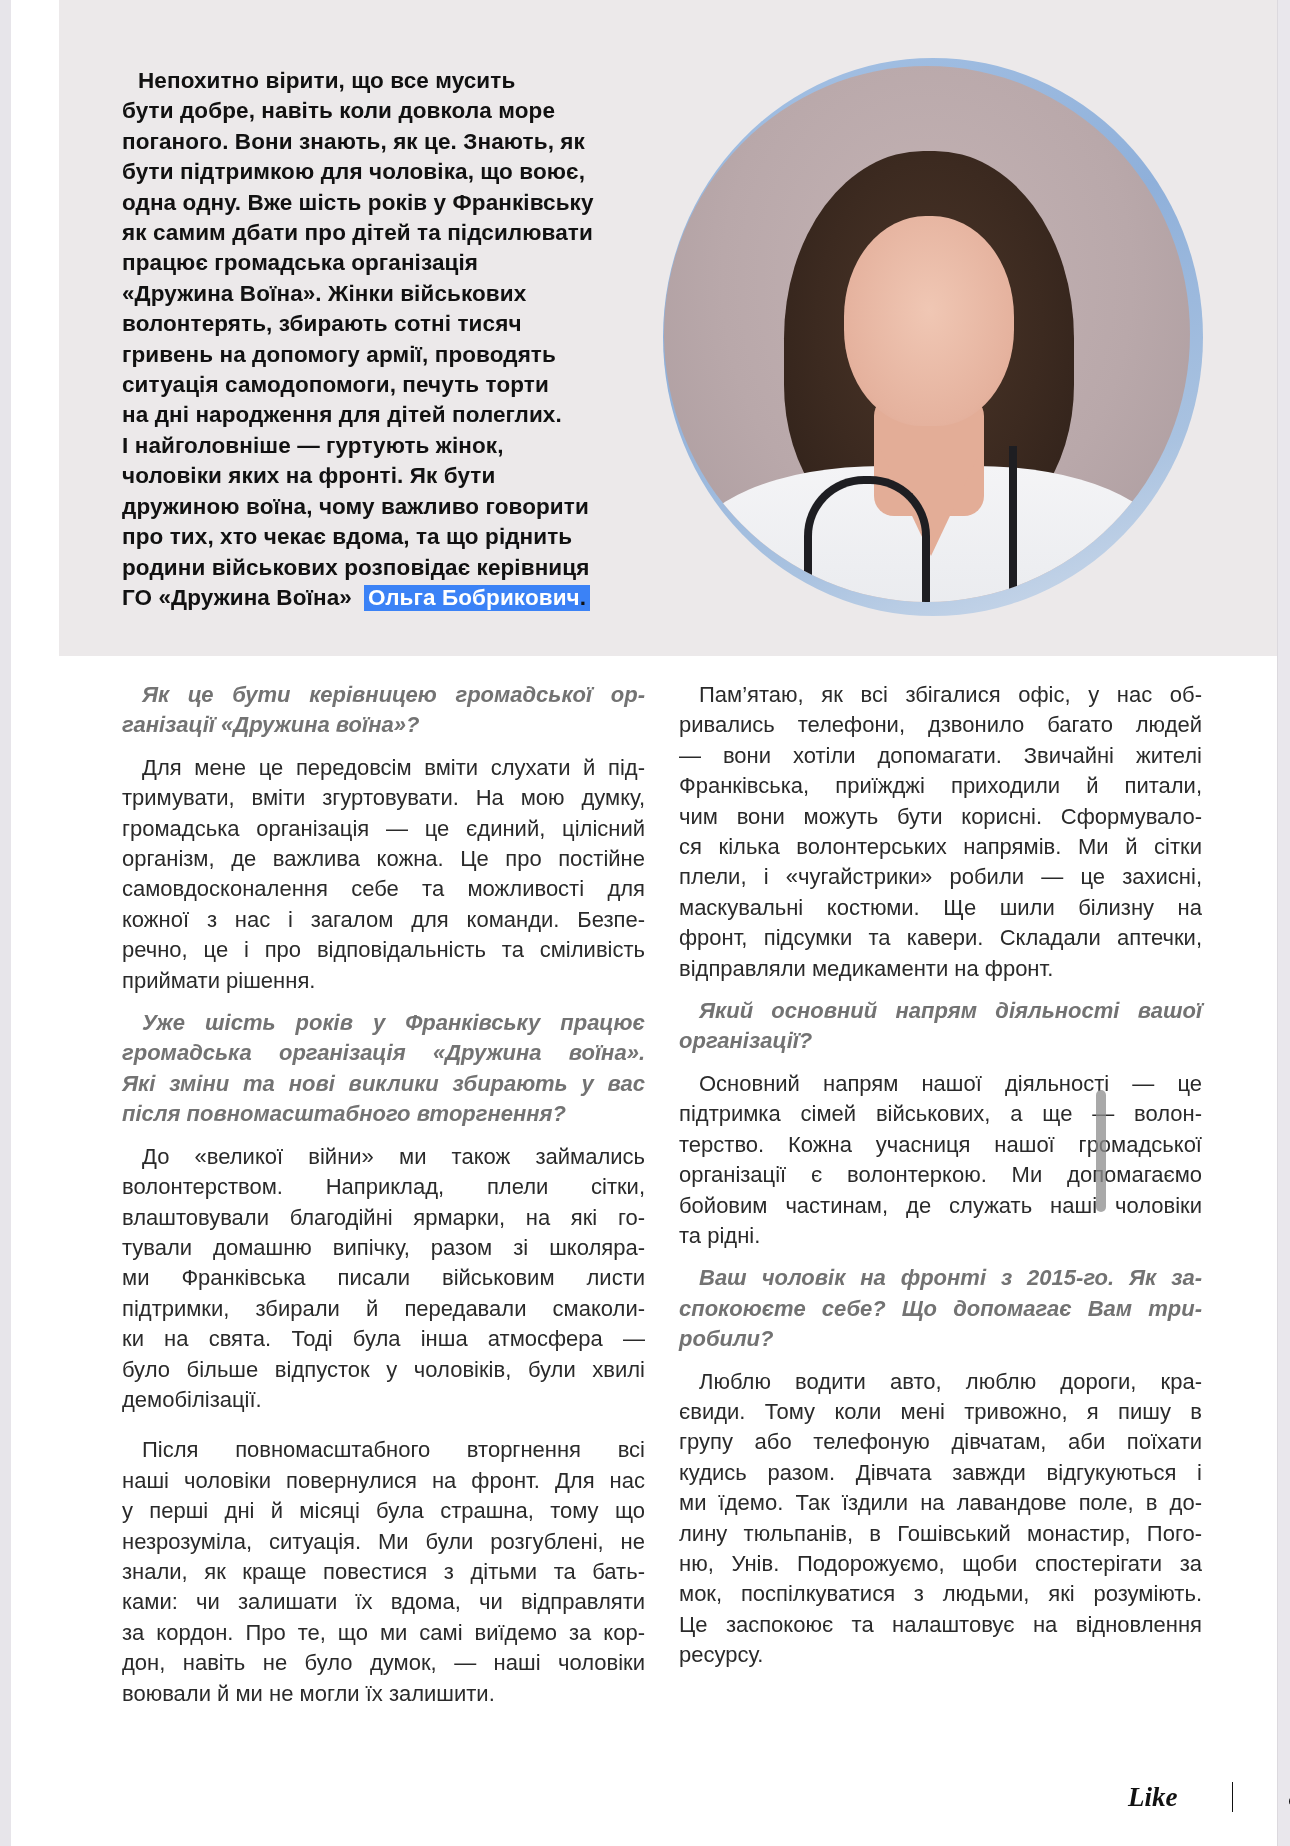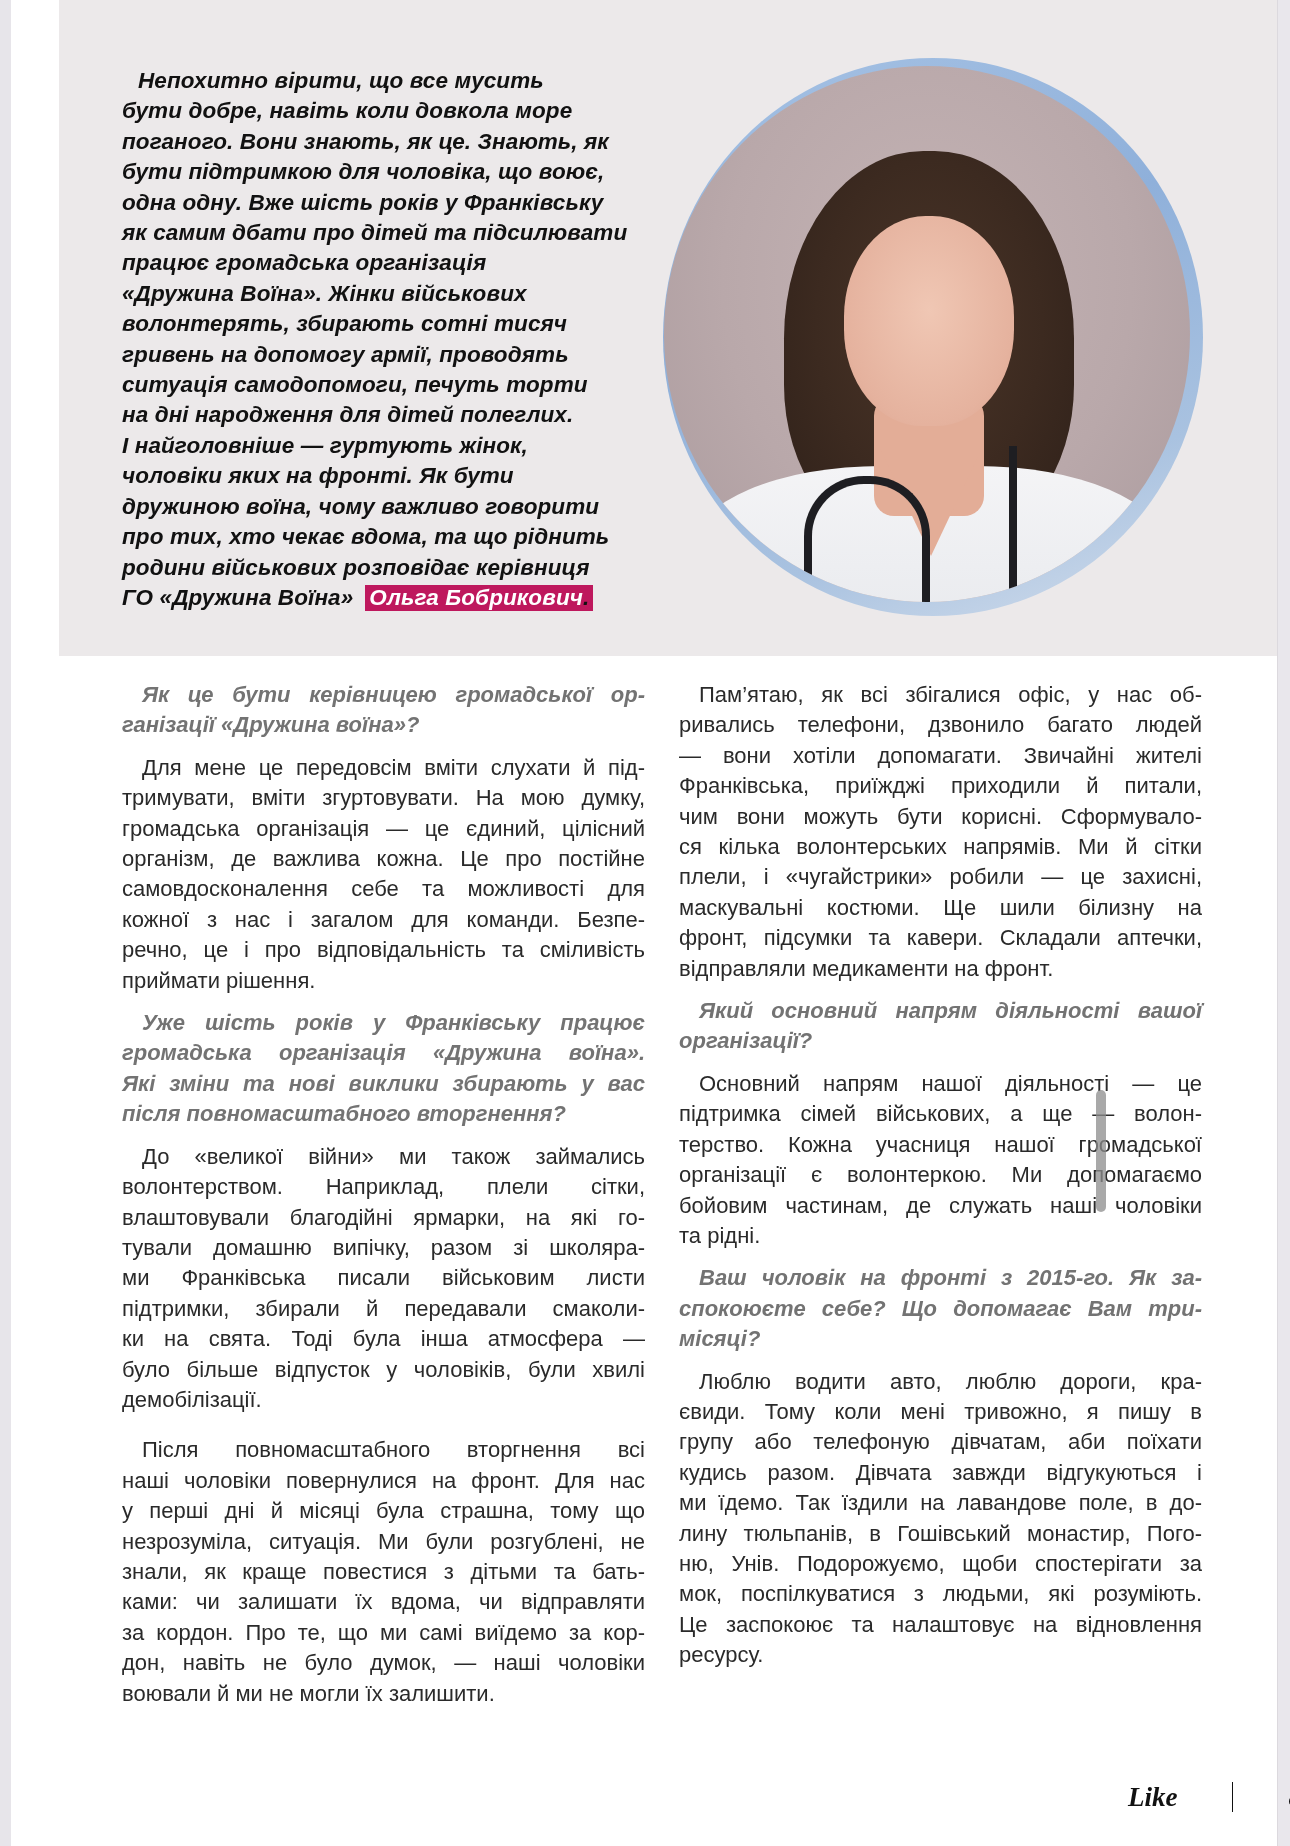--- a/index.html
+++ b/index.html
@@ -10,21 +10,21 @@
     color: #1f1f1f;
   }
   .edge-left { position: absolute; left: 0; top: 0; width: 11px; height: 1846px; background: #e7e5ea; }
   .edge-right { position: absolute; left: 1277px; top: 0; width: 13px; height: 1846px; background: #e9e7ec; border-left: 1px solid #dcd9de; box-sizing: border-box; }
   .hero {
     position: absolute; left: 59px; top: 0; width: 1218px; height: 656px;
     background: #ece9ea;
   }
   .intro {
     position: absolute; left: 122px; top: 66px; width: 540px;
-    font-weight: bold; font-style: italic; font-size: 22.5px; line-height: 30.4px;
+    font-weight: bold; font-size: 22.5px; line-height: 30.4px;
     color: #111111; letter-spacing: 0.1px;
   }
   .intro .line { display: block; white-space: nowrap; }
   .intro .line.first { padding-left: 16px; }
   .name-highlight {
     background: #3f80cc; color: #ffffff; padding: 0 4px 1px 4px; margin-left: 2px;
   }
   .name-highlight .dot { color: #111111; }
   .portrait-wrap { position: absolute; left: 660px; top: 56px; width: 544px; height: 562px; }
   .portrait-ring {
@@ -111,21 +111,21 @@
     <span class="line">«Дружина Воїна». Жінки військових</span>
     <span class="line">волонтерять, збирають сотні тисяч</span>
     <span class="line">гривень на допомогу армії, проводять</span>
     <span class="line">ситуація самодопомоги,  печуть торти</span>
     <span class="line">на дні народження для дітей полеглих.</span>
     <span class="line">І найголовніше — гуртують жінок,</span>
     <span class="line">чоловіки яких на фронті. Як бути</span>
     <span class="line">дружиною воїна, чому важливо говорити</span>
     <span class="line">про тих, хто чекає вдома, та що ріднить</span>
     <span class="line">родини військових розповідає керівниця</span>
-    <span class="line"><span>ГО «Дружина Воїна»</span><span class="name-highlight" style="background: #be185d; margin-left: 12px;"><span>Ольга Бобрикович</span><span class="dot">.</span></span></span>
+    <span class="line"><span>ГО «Дружина Воїна»</span><span class="name-highlight" style="background: #3b82f6; margin-left: 12px;"><span>Ольга Бобрикович</span><span class="dot">.</span></span></span>
   </div>
 
 <div class="portrait-wrap">
   <div class="portrait-ring" style="background: linear-gradient(160deg, rgb(166, 194, 228) 0%, rgb(143, 176, 218) 40%, rgb(169, 194, 224) 75%, rgb(211, 222, 236) 100%);"></div>
   <div class="portrait-photo" title="Портрет Ольги Бобрикович">
     <div class="hair"></div>
     <div class="coat"></div>
     <div class="neck"></div>
     <div class="vneck"></div>
     <div class="face"></div>
@@ -200,21 +200,21 @@
       <span class="l ind">Основний напрям нашої діяльності — це</span>
       <span class="l">підтримка сімей військових, а ще — волон-</span>
       <span class="l">терство. Кожна учасниця нашої громадської</span>
       <span class="l">організації є волонтеркою. Ми допомагаємо</span>
       <span class="l">бойовим частинам, де служать наші чоловіки</span>
       <span class="l last">та рідні.</span>
     </div>
   <div class="q" style="margin-top:-2px">
       <span class="l ind">Ваш чоловік на фронті з 2015-го. Як за-</span>
       <span class="l">спокоюєте себе? Що допомагає Вам три-</span>
-      <span class="l last">місяці?</span>
+      <span class="l last">робили?</span>
     </div>
   <div class="p">
       <span class="l ind">Люблю водити авто, люблю дороги, кра-</span>
       <span class="l">євиди. Тому коли мені тривожно, я пишу в</span>
       <span class="l">групу або телефоную дівчатам, аби поїхати</span>
       <span class="l">кудись разом. Дівчата завжди відгукуються і</span>
       <span class="l">ми їдемо. Так їздили на лавандове поле, в до-</span>
       <span class="l">лину тюльпанів, в Гошівський монастир, Пого-</span>
       <span class="l">ню, Унів. Подорожуємо, щоби спостерігати за</span>
       <span class="l">мок, поспілкуватися з людьми, які розуміють.</span>

